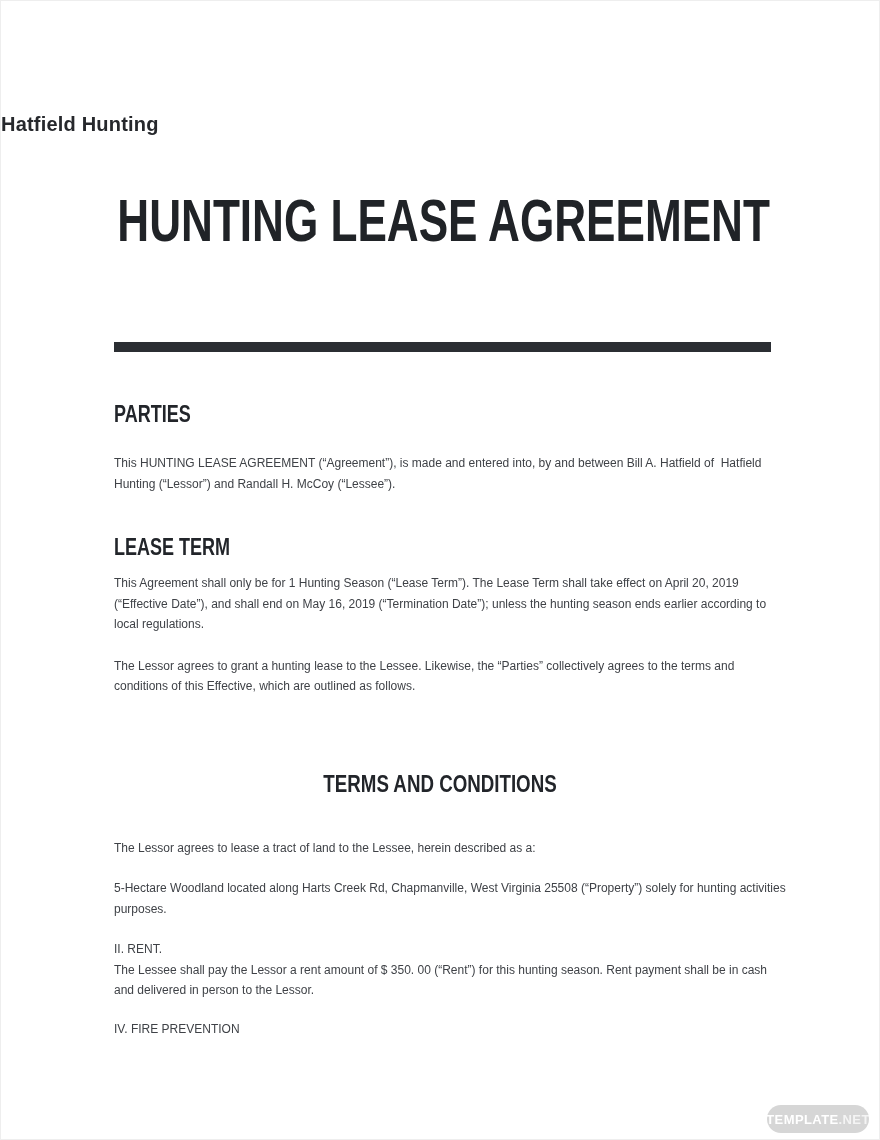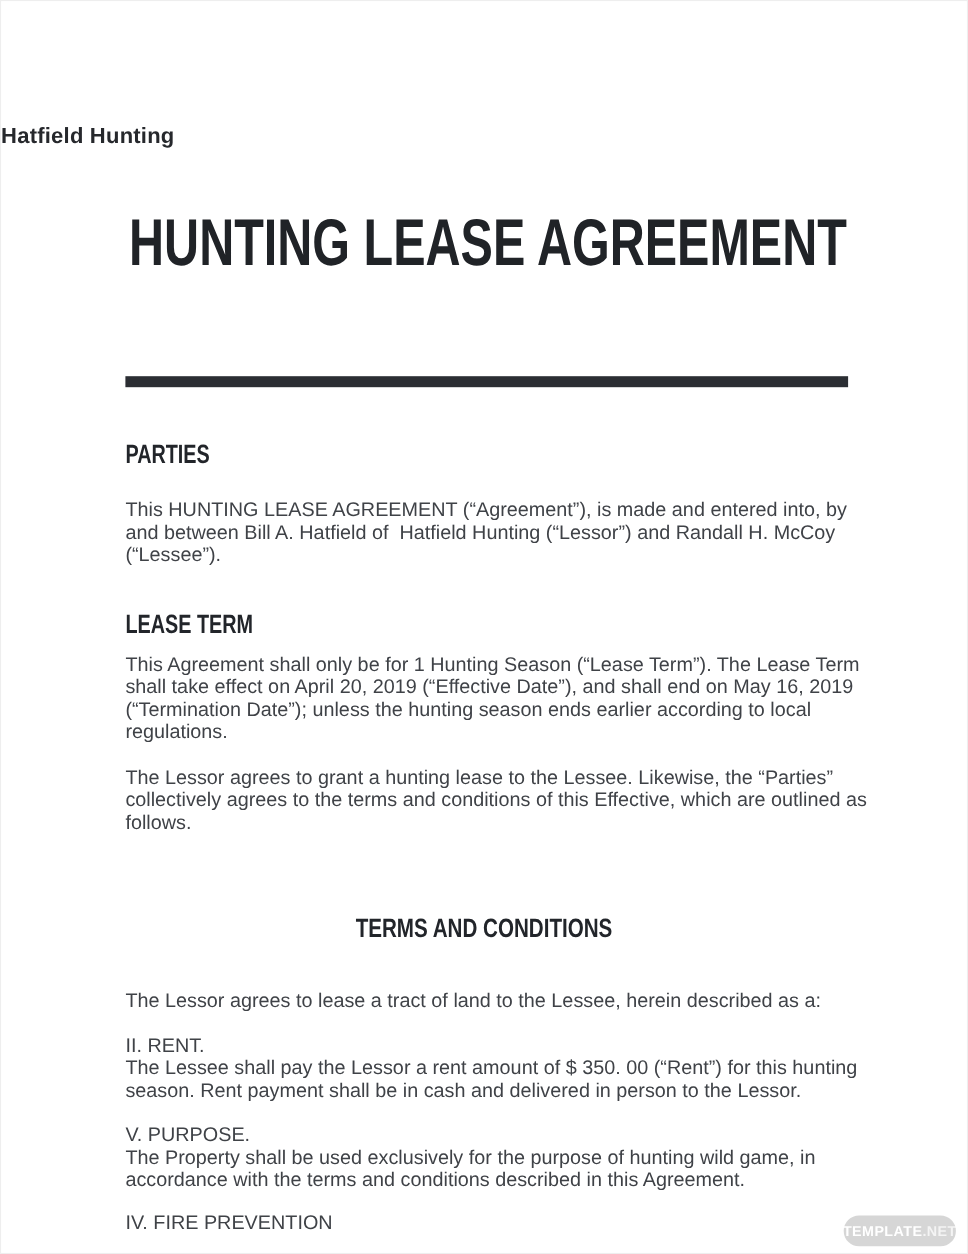--- a/index.html
+++ b/index.html
@@ -58,21 +58,21 @@
   .sec.centered {
     margin-left: 0;
     width: 100%;
     text-align: center;
     transform: scaleX(0.78);
     transform-origin: 50% 50%;
   }
   .para {
     margin: 0 0 0 113px;
     width: 675px;
-    font-size: 18px;
+    font-size: 12px;
     line-height: 20.5px;
     color: #3f4247;
     white-space: pre-wrap;
   }
   .h-parties   { margin-top: 49px; }
   .p-parties   { margin-top: 26px; }
   .h-lease     { margin-top: 40px; }
   .p-lease1    { margin-top: 13px; }
   .p-lease2    { margin-top: 21px; }
   .h-terms     { margin-top: 74px; }
@@ -115,31 +115,28 @@
   <p class="para p-parties">This HUNTING LEASE AGREEMENT (“Agreement”), is made and entered into, by and between Bill A. Hatfield of  Hatfield Hunting (“Lessor”) and Randall H. McCoy (“Lessee”).</p>
 
   <h2 class="sec h-lease">LEASE TERM</h2>
   <p class="para p-lease1">This Agreement shall only be for 1 Hunting Season (“Lease Term”). The Lease Term shall take effect on April 20, 2019 (“Effective Date”), and shall end on May 16, 2019 (“Termination Date”); unless the hunting season ends earlier according to local regulations.</p>
   <p class="para p-lease2">The Lessor agrees to grant a hunting lease to the Lessee. Likewise, the “Parties” collectively agrees to the terms and conditions of this Effective, which are outlined as follows.</p>
 
   <h2 class="sec centered h-terms">TERMS AND CONDITIONS</h2>
 
   <div class="clause clause-1">
     <p class="para">The Lessor agrees to lease a tract of land to the Lessee, herein described as a:</p>
+    <p class="para gap">5-Hectare Woodland located along Harts Creek Rd, Chapmanville, West Virginia 25508 (“Property”) solely for hunting activities purposes.</p>
   </div>
 
   <div class="clause clause-2">
     <p class="para">II. RENT.</p>
     <p class="para">The Lessee shall pay the Lessor a rent amount of $ 350. 00 (“Rent”) for this hunting season. Rent payment shall be in cash and delivered in person to the Lessor.</p>
   </div>
 
-  <div class="clause clause-3">
-    <p class="para">V. PURPOSE.</p>
-    <p class="para">The Property shall be used exclusively for the purpose of hunting wild game, in accordance with the terms and conditions described in this Agreement.</p>
-  </div>
 
   <div class="clause clause-4">
     <p class="para">IV. FIRE PREVENTION</p>
   </div>
 
   <div class="badge">
     <span>TEMPLATE</span>
       <span class="net">.NET</span>
   </div>
 

